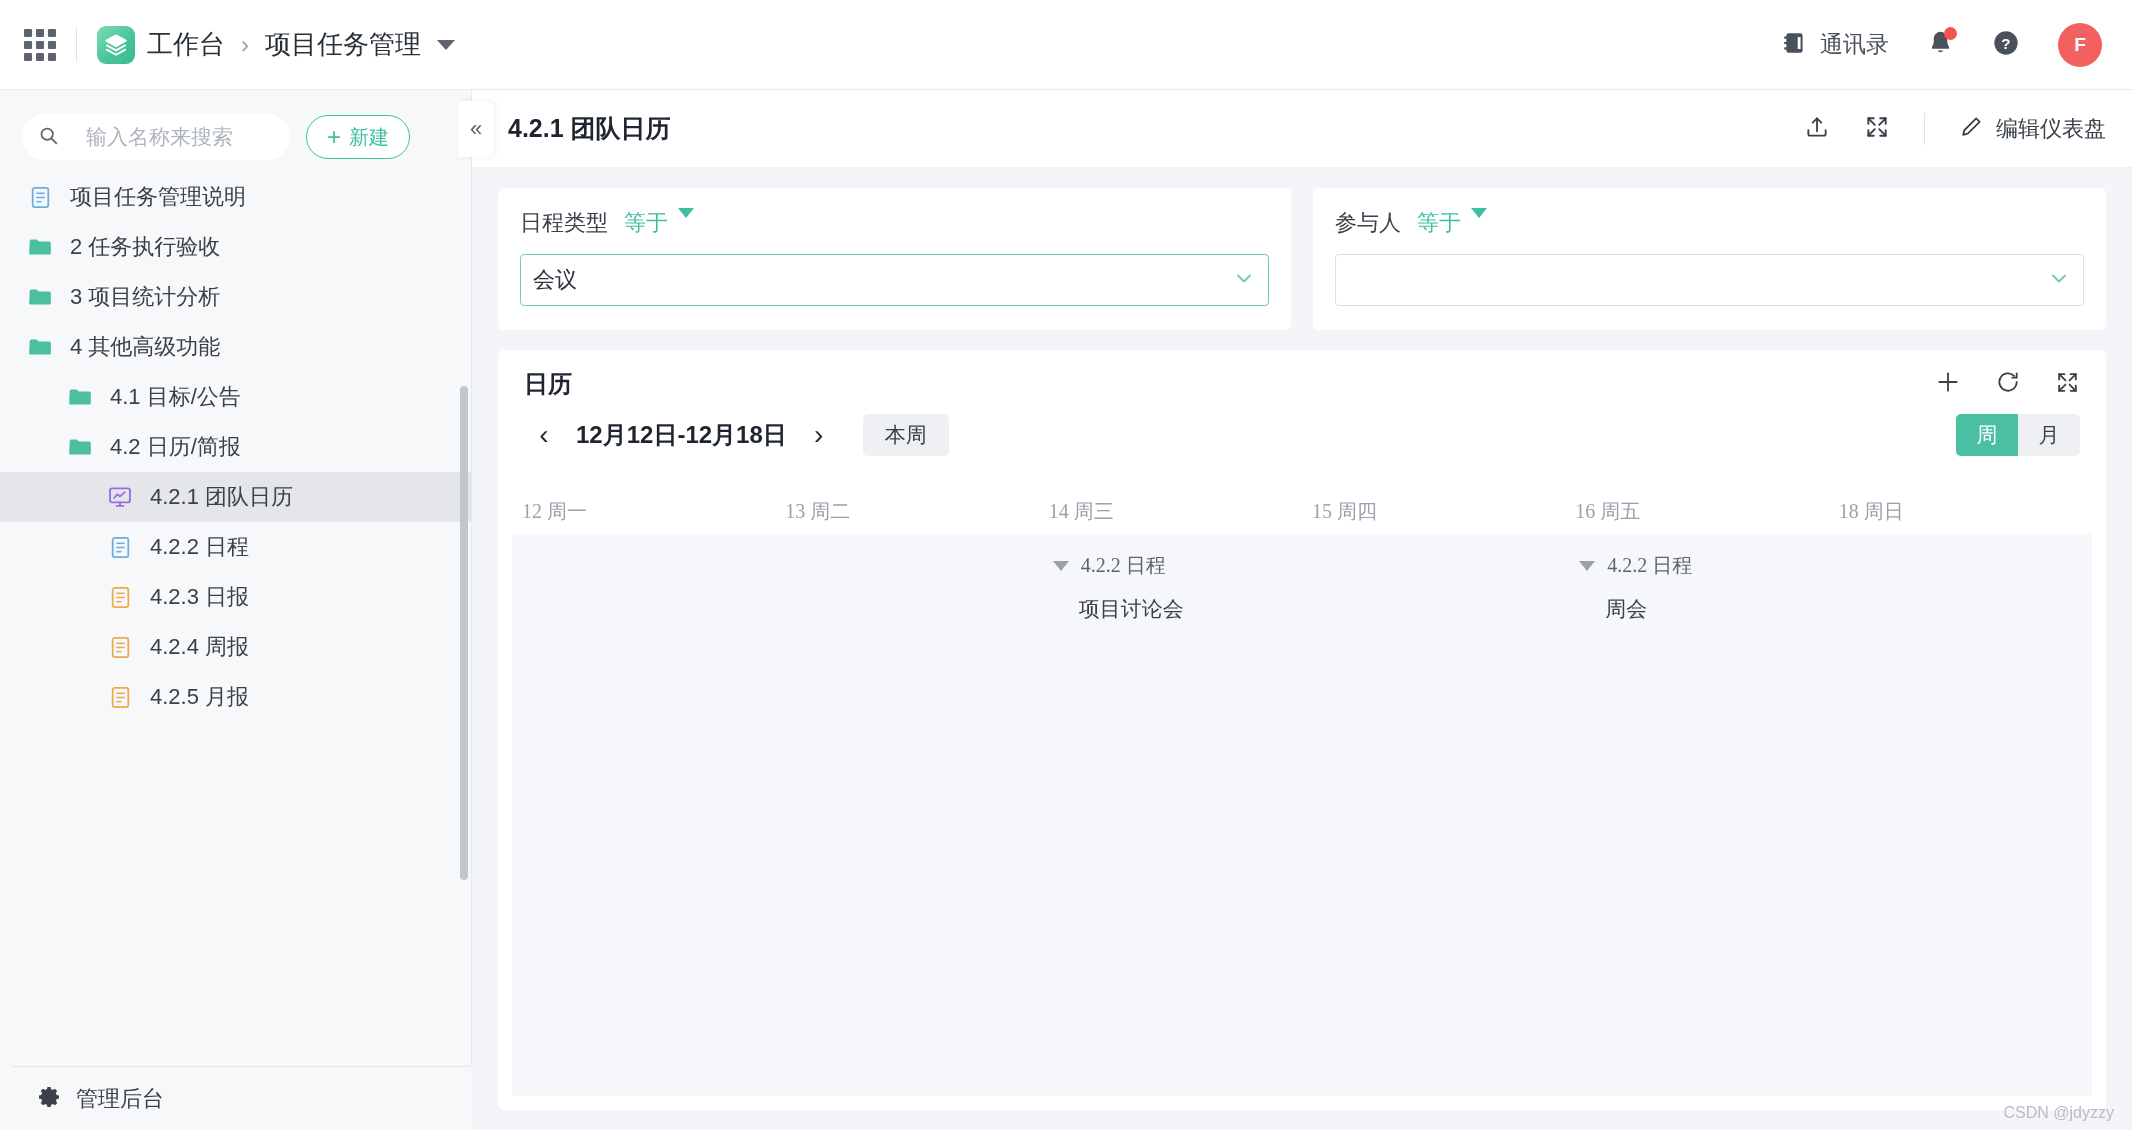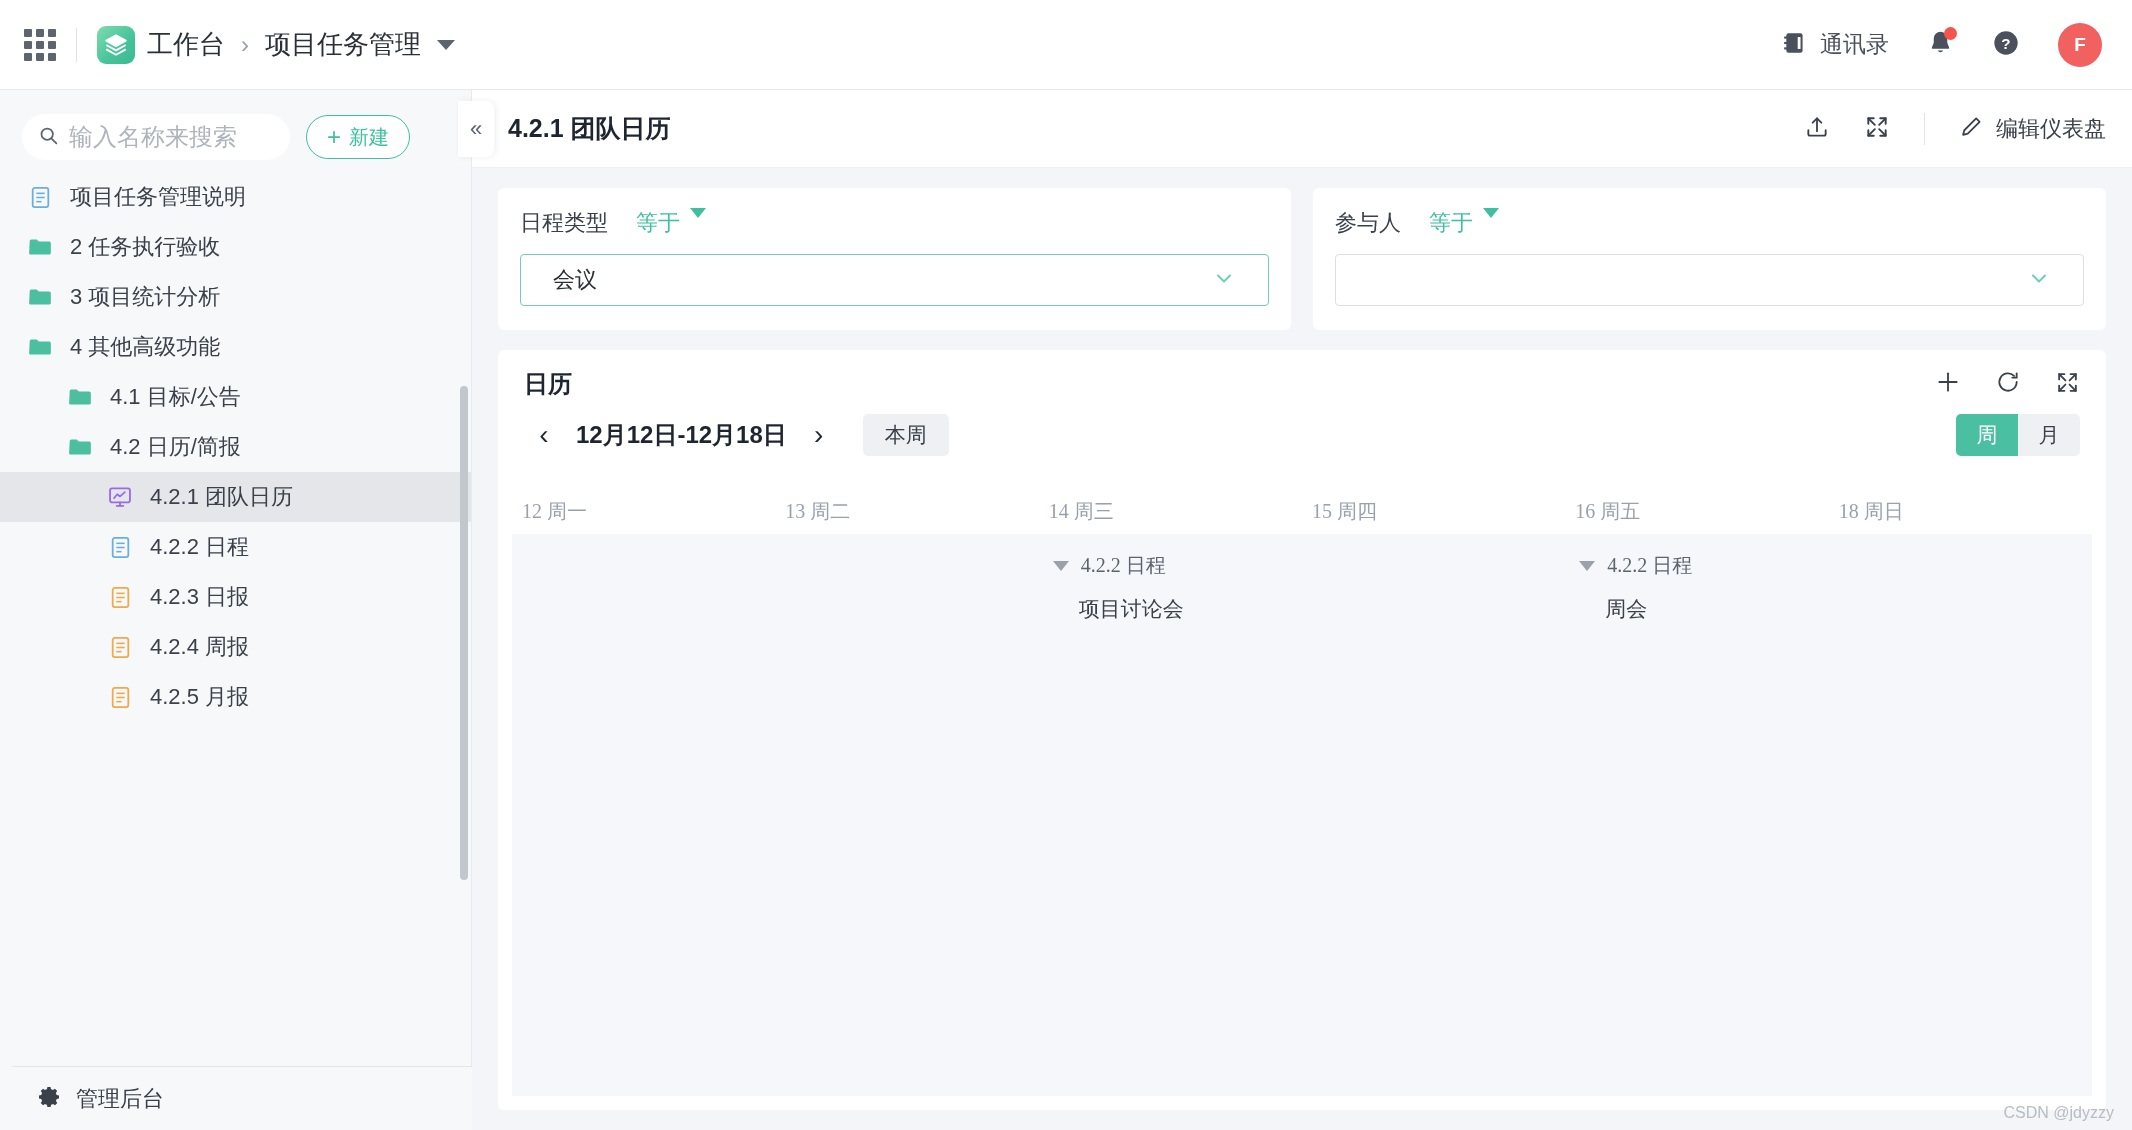--- a/index.html
+++ b/index.html
@@ -89,21 +89,21 @@
     width: 268px; height: 46px;
     background: #ffffff;
     border-radius: 23px;
     display: flex; align-items: center;
     padding: 0 16px;
     cursor: text;
   }
   .search-box svg { width: 21px; height: 21px; flex: 0 0 auto; }
   .search-box input {
     border: none; outline: none; background: transparent;
-    font-size: 24px; color: #3b414b; margin-left: 10px; width: 100%;
+    font-size: 21px; color: #3b414b; margin-left: 27px; width: 100%;
     font-family: "Liberation Sans", "DejaVu Sans", sans-serif;
   }
   .search-box input::placeholder { color: #aeb4be; }
   .new-btn {
     height: 44px; padding: 0 20px;
     border: 1px solid #3fbfa0; border-radius: 22px;
     background: #ffffff; color: #3fbfa0;
     font-size: 20px;
     display: flex; align-items: center; gap: 8px;
     cursor: pointer; white-space: nowrap;
@@ -173,33 +173,33 @@
 
   
   .filters {
     display: flex; gap: 22px;
     padding: 20px 26px 0 26px;
   }
   .filter-card {
     background: #ffffff; border-radius: 6px;
     flex: 1 1 0; padding: 20px 22px 24px 22px;
   }
-  .filter-head { display: flex; align-items: center; gap: 28px; margin-bottom: 16px; }
+  .filter-head { display: flex; align-items: center; gap: 16px; margin-bottom: 16px; }
   .filter-label { font-size: 22px; color: #3b414b; white-space: nowrap; }
   .filter-op { font-size: 22px; color: #3fbfa0; display: flex; align-items: flex-start; gap: 10px; cursor: pointer; }
   .filter-op .tri {
     width: 0; height: 0;
     border-left: 8px solid transparent;
     border-right: 8px solid transparent;
     border-top: 10px solid #3fbfa0;
   }
   .filter-select {
     height: 52px; border-radius: 4px;
     display: flex; align-items: center;
-    padding: 0 32px; cursor: pointer; background: #fff; gap: 20px;
+    padding: 0 12px; cursor: pointer; background: #fff; gap: 20px;
   }
   .filter-select.active { border: 1px solid #6fcfb5; }
   .filter-select.plain { border: 1px solid #dcdfe4; }
   .filter-select .val { font-size: 22px; color: #2a3038; }
   .filter-select .chev { margin-left: auto; }
 
   
   .cal-card {
     margin: 20px 26px 0 26px;
     background: #ffffff; border-radius: 6px;

